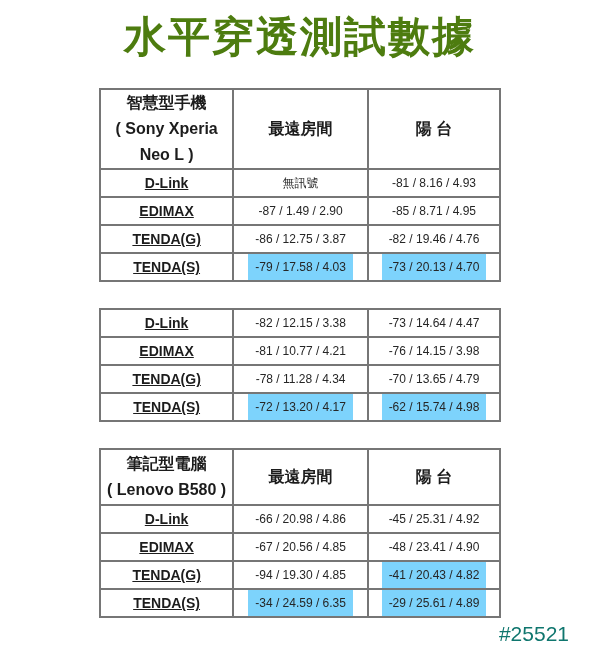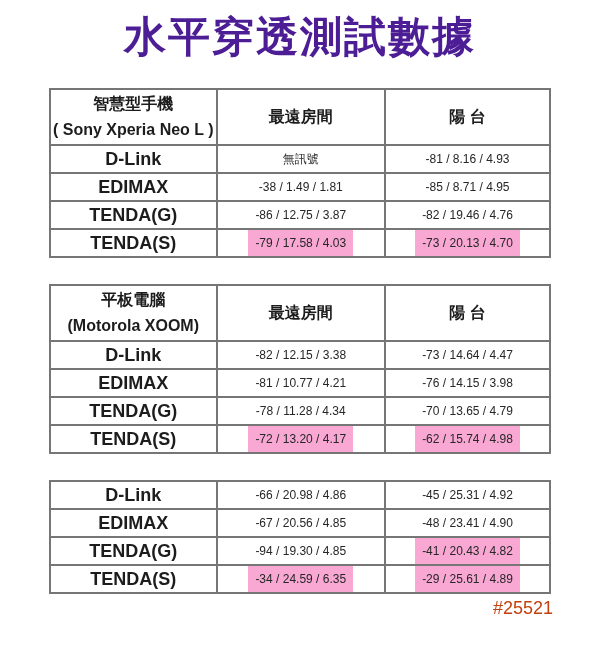--- a/index.html
+++ b/index.html
@@ -12,60 +12,60 @@
     color: #1c1c1c;
     overflow: hidden;
   }
   .page-title {
     margin: 12px 0 0 0;
     text-align: center;
     font-size: 42px;
     line-height: 1.2;
     font-weight: 900;
     letter-spacing: 2px;
-    color: #4c1d95;
+    color: #4d7c0f;
   }
   table.data-table {
     border-collapse: collapse;
     table-layout: fixed;
-    width: 502px;
+    width: 402px;
     margin: 26px auto 0 auto;
     background: #ffffff;
   }
   table.data-table col.c1 { width: 33.3%; }
   table.data-table col.c2 { width: 33.7%; }
   table.data-table col.c3 { width: 33.0%; }
   table.data-table th,
   table.data-table td {
     border: 2px solid #767676;
     text-align: center;
     vertical-align: middle;
     padding: 0;
   }
   tr.head th { height: 56px; font-size: 16px; font-weight: 700; color: #1c1c1c; }
   .device-head div { line-height: 26px; }
   td { height: 25px; }
-  td.dev { font-size: 18px; font-weight: 700; }
+  td.dev { font-size: 14px; font-weight: 700; text-decoration: underline; }
   .val {
     display: inline-block;
     font-size: 12px;
     font-weight: 400;
     color: #262626;
     line-height: 22px;
     padding: 2px 7px;
     white-space: nowrap;
   }
-  .val.hl { background: #f9a8d4; }
+  .val.hl { background: #7dd3fc; }
   .footer-id {
     width: 553px;
-    margin: 4px 0 0 0;
+    margin: 4px 0 0 16px;
     text-align: right;
-    font-size: 18px;
+    font-size: 21px;
     font-weight: 500;
-    color: #c2410c;
+    color: #0f766e;
   }
 </style>
 </head>
 <body>
 
 <div>
 
   <h1 class="page-title">水平穿透測試數據</h1>
 
   <table class="data-table">
@@ -83,21 +83,21 @@
       <th>最遠房間</th>
       <th>陽 台</th>
     </tr>
     <tr>
       <td class="dev">D-Link</td>
       <td><span class="val">無訊號</span></td>
       <td><span class="val">-81 / 8.16 / 4.93</span></td>
     </tr>
     <tr>
       <td class="dev">EDIMAX</td>
-      <td><span class="val">-38 / 1.49 / 1.81</span></td>
+      <td><span class="val">-87 / 1.49 / 2.90</span></td>
       <td><span class="val">-85 / 8.71 / 4.95</span></td>
     </tr>
     <tr>
       <td class="dev">TENDA(G)</td>
       <td><span class="val">-86 / 12.75 / 3.87</span></td>
       <td><span class="val">-82 / 19.46 / 4.76</span></td>
     </tr>
     <tr>
       <td class="dev">TENDA(S)</td>
       <td><span class="val hl">-79 / 17.58 / 4.03</span></td>
@@ -106,28 +106,20 @@
   </tbody>
     </table>
 
   <table class="data-table">
     <colgroup>
         <col class="c1">
         <col class="c2">
         <col class="c3">
       </colgroup>
     <tbody>
-        <tr class="head">
-      <th class="device-head">
-        <div>平板電腦</div>
-        <div>(Motorola XOOM)</div>
-      </th>
-      <th>最遠房間</th>
-      <th>陽 台</th>
-    </tr>
     <tr>
       <td class="dev">D-Link</td>
       <td><span class="val">-82 / 12.15 / 3.38</span></td>
       <td><span class="val">-73 / 14.64 / 4.47</span></td>
     </tr>
     <tr>
       <td class="dev">EDIMAX</td>
       <td><span class="val">-81 / 10.77 / 4.21</span></td>
       <td><span class="val">-76 / 14.15 / 3.98</span></td>
     </tr>
@@ -144,20 +136,28 @@
   </tbody>
     </table>
 
   <table class="data-table">
     <colgroup>
         <col class="c1">
         <col class="c2">
         <col class="c3">
       </colgroup>
     <tbody>
+        <tr class="head">
+      <th class="device-head">
+        <div>筆記型電腦</div>
+        <div>( Lenovo B580 )</div>
+      </th>
+      <th>最遠房間</th>
+      <th>陽 台</th>
+    </tr>
     <tr>
       <td class="dev">D-Link</td>
       <td><span class="val">-66 / 20.98 / 4.86</span></td>
       <td><span class="val">-45 / 25.31 / 4.92</span></td>
     </tr>
     <tr>
       <td class="dev">EDIMAX</td>
       <td><span class="val">-67 / 20.56 / 4.85</span></td>
       <td><span class="val">-48 / 23.41 / 4.90</span></td>
     </tr>

